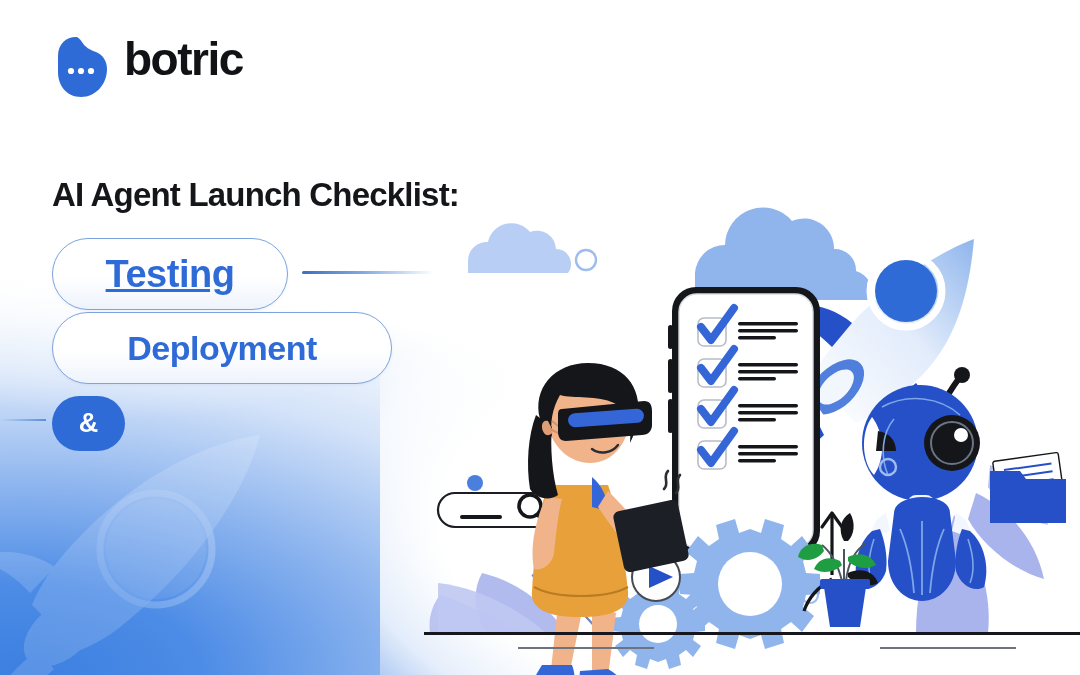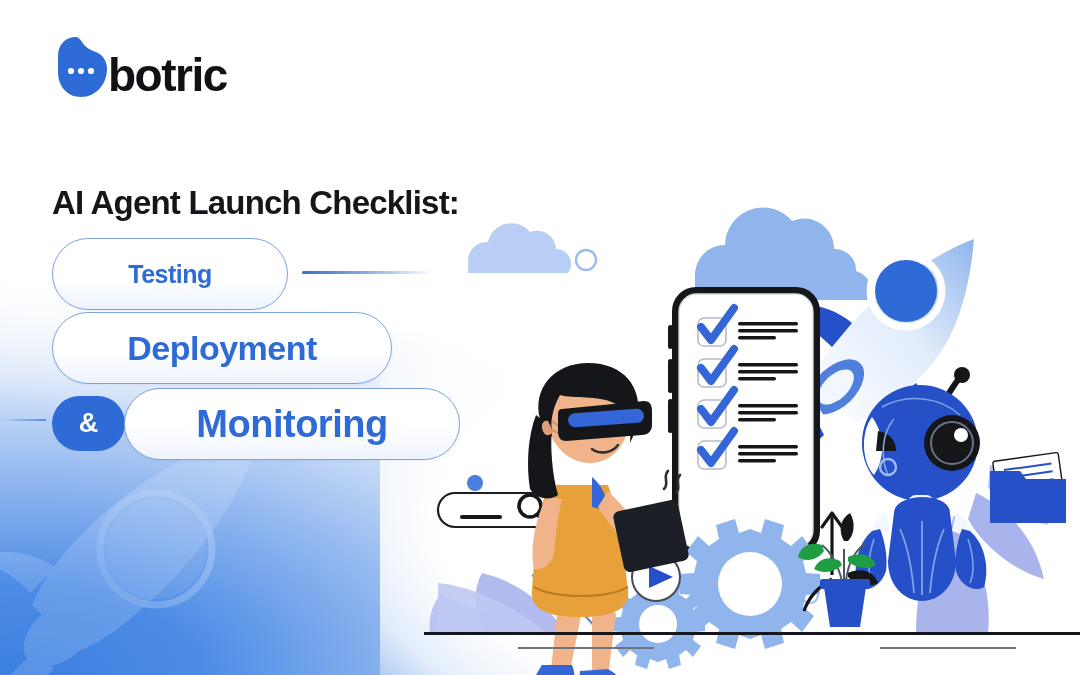--- a/index.html
+++ b/index.html
@@ -18,34 +18,34 @@
   }
   .bg-white-wash{position:absolute;left:0;top:0;width:660px;height:420px;
     background:radial-gradient(70% 80% at 20% 20%, #ffffff 0%, #ffffff 55%, rgba(255,255,255,0) 100%);}
   .bg-white-right{position:absolute;left:380px;top:330px;width:700px;height:345px;
     background:radial-gradient(75% 85% at 55% 55%, #ffffff 0%, #ffffff 62%, rgba(255,255,255,.75) 80%, rgba(255,255,255,0) 100%);}
 
   
   .wm-rocket{position:absolute;left:-40px;top:455px;width:300px;height:250px;opacity:.28;}
 
   
-  .logo{position:absolute;left:52px;top:36px;display:flex;align-items:flex-end;gap:0;}
+  .logo{position:absolute;left:52px;top:36px;display:flex;align-items:flex-start;gap:16px;}
   .logo-mark{position:relative;width:56px;height:62px;}
   .logo-text{font-size:46px;font-weight:700;letter-spacing:-1.5px;color:#111215;line-height:1;}
 
   
-  .headline{position:absolute;left:52px;top:184px;font-size:33px;font-weight:700;
+  .headline{position:absolute;left:52px;top:176px;font-size:33px;font-weight:700;
     letter-spacing:-0.8px;color:#15161a;white-space:nowrap;}
 
   
   .pill{position:absolute;display:flex;align-items:center;justify-content:center;
     border:1.6px solid #7ba3dd;border-radius:999px;
     background:linear-gradient(180deg,#ffffff 0%,#ffffff 55%,#eef3fc 100%);
     color:#2f6bd6;font-weight:700;box-shadow:0 1px 3px rgba(50,90,160,.07);}
-  #pill-testing{left:52px;top:238px;width:234px;height:70px;font-size:25px;letter-spacing:-0.5px;}
+  #pill-testing{left:52px;top:238px;width:234px;height:70px;font-size:38px;letter-spacing:-0.5px;text-decoration:underline;}
   #pill-deployment{left:52px;top:312px;width:338px;height:70px;font-size:34px;letter-spacing:-0.5px;}
   #pill-monitoring{left:124px;top:388px;width:334px;height:70px;font-size:38px;letter-spacing:-0.5px;}
   #amp-badge{position:absolute;left:52px;top:396px;width:73px;height:55px;border-radius:28px;
     background:#2f6bd6;color:#fff;display:flex;align-items:center;justify-content:center;
     font-size:27px;font-weight:700;}
   .rule{position:absolute;left:302px;top:271px;width:132px;height:2.5px;
     background:linear-gradient(90deg,#3a6fc2 0%,#7ea8e0 45%,rgba(255,255,255,0) 100%);border-radius:2px;}
   .rule-left{position:absolute;left:0;top:419px;width:46px;height:2px;
     background:linear-gradient(90deg,rgba(255,255,255,0) 0%,#5d8ed6 100%);}
 
@@ -97,23 +97,20 @@
   <div class="rule-left"></div>
 
   <div class="pill" id="pill-testing">
     <span>Testing</span>
   </div>
   <div class="pill" id="pill-deployment">
     <span>Deployment</span>
   </div>
   <div id="amp-badge">
     <span>&amp;</span>
-  </div>
-  <div class="pill" id="pill-monitoring">
-    <span>Monitoring</span>
   </div>
 
   <svg class="abs" style="left:420px;top:175px;" width="660" height="475" viewBox="0 0 660 475">
 
     <g>
       <path d="M275 125 L275 98 A30 30 0 0 1 305 70 A38 38 0 0 1 372 46 A30 30 0 0 1 414 74 A21 21 0 0 1 436 96 A24 24 0 0 1 452 125 Z" fill="#8fb5ec"></path>
     </g>
     <g>
       <path d="M48 98 L48 85 A19 19 0 0 1 68 67 A24 24 0 0 1 110 57 A19 19 0 0 1 136 74 A15 15 0 0 1 148 98 Z" fill="#b9cef4"></path>
     </g>

